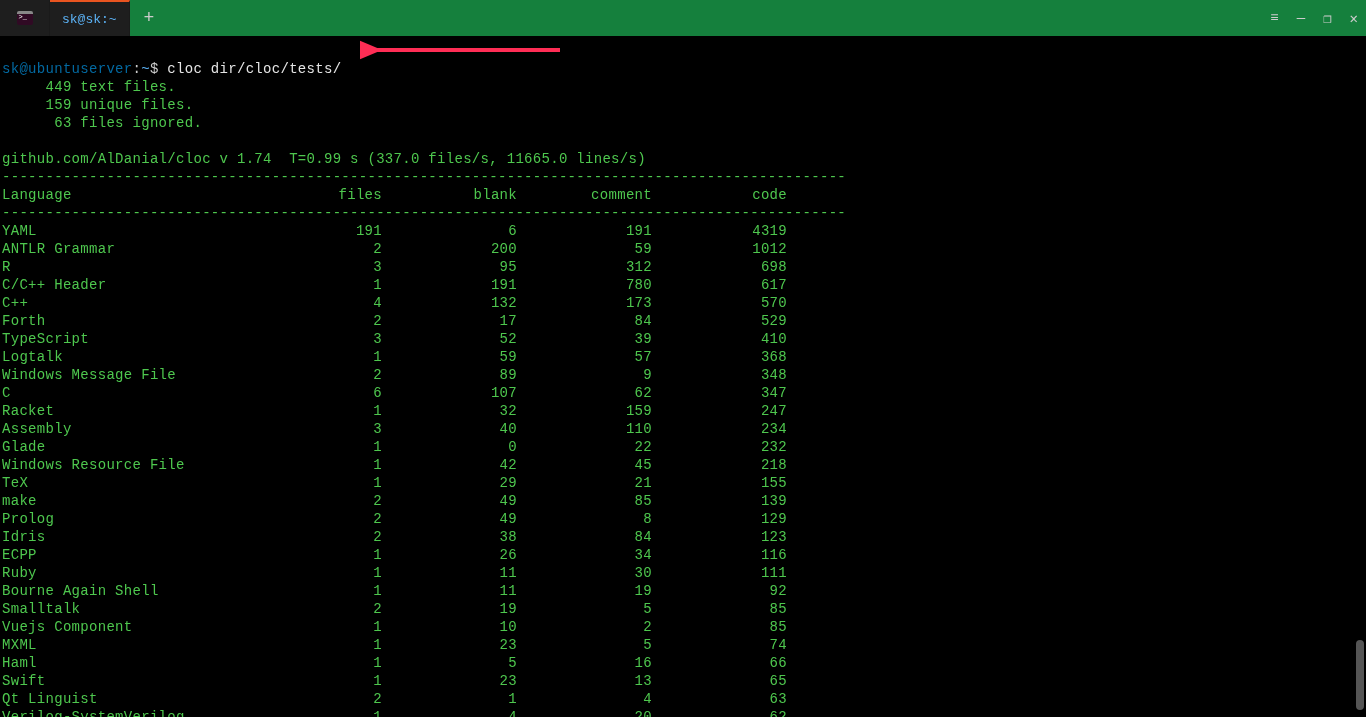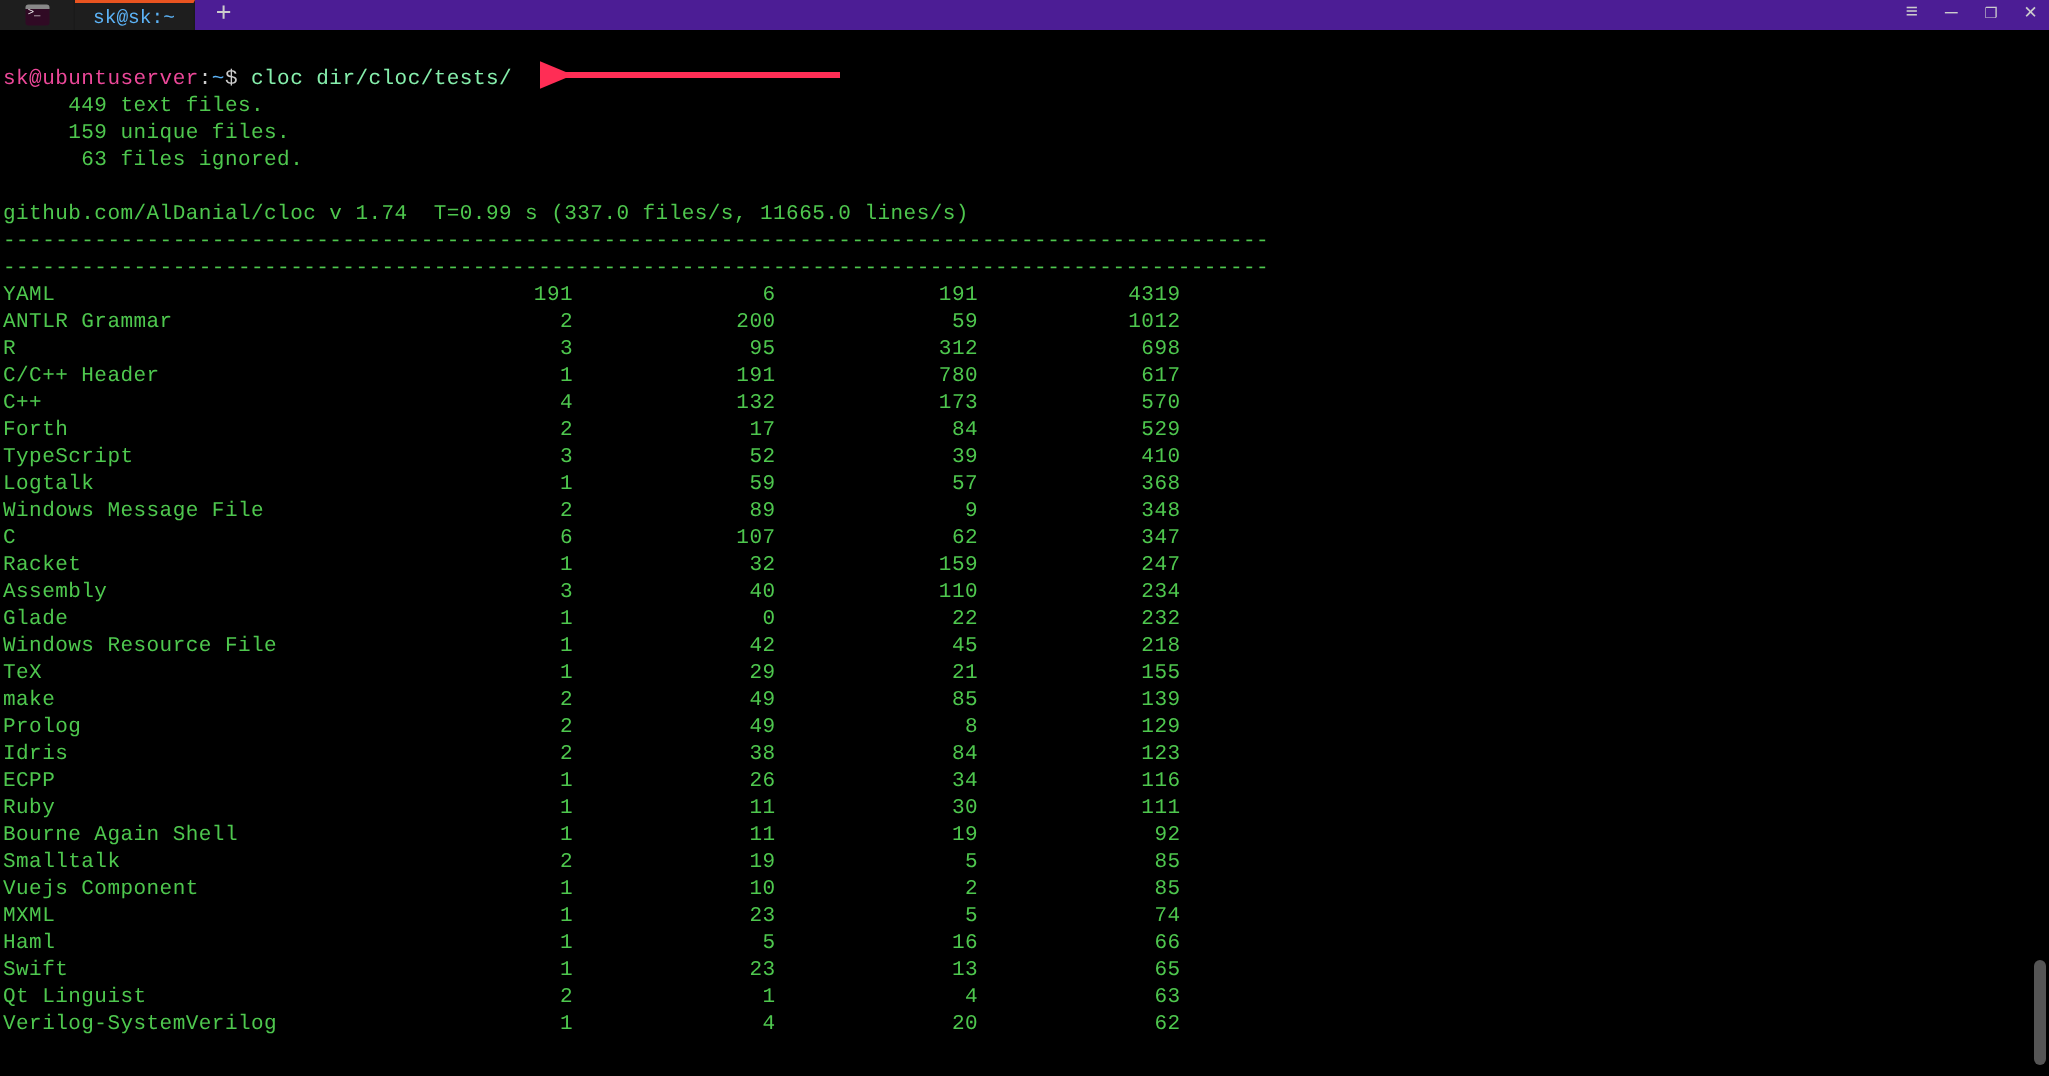--- a/index.html
+++ b/index.html
@@ -11,24 +11,24 @@
       background: #000;
       font-family: 'Consolas', 'Courier New', monospace;
       font-size: 14px;
       color: #4ec74e;
       width: 1366px;
       height: 717px;
       overflow: hidden;
       position: relative;
     }
     .titlebar {
-      background: #4c1d95;
-      height: 20px;
+      background: #15803d;
+      height: 36px;
       display: flex;
-      align-items: flex-start;
+      align-items: center;
       position: relative;
     }
     .tab-container {
       display: flex;
       height: 100%;
     }
     .tab {
       display: flex;
       align-items: center;
       gap: 8px;
@@ -85,25 +85,25 @@
     .window-controls span {
       cursor: pointer;
       font-size: 14px;
     }
     .terminal {
       padding: 6px 2px;
       white-space: pre;
       line-height: 18px;
       letter-spacing: 0.3px;
     }
-    .prompt-user { color: #ec4899; }
+    .prompt-user { color: #0369a1; }
     .prompt-colon { color: #ccc; }
     .prompt-path { color: #5cb3f7; }
     .prompt-dollar { color: #ccc; }
-    .command { color: #86efac; }
+    .command { color: #e5e5e5; }
     .dashes { color: #4ec74e; }
     .arrow {
       position: absolute;
       left: 360px;
       top: 40px;
       pointer-events: none;
     }
     .arrow svg {
       width: 200px;
       height: 20px;
@@ -150,21 +150,21 @@
 </div>
 
 <div class="terminal">
 <span class="prompt-user">sk@ubuntuserver</span><span class="prompt-colon">:</span><span class="prompt-path">~</span><span class="prompt-dollar">$</span> <span class="command">cloc dir/cloc/tests/</span>
 <span>     449 text files.</span>
 <span>     159 unique files.</span>
 <span>      63 files ignored.</span>
 
 <span>github.com/AlDanial/cloc v 1.74  T=0.99 s (337.0 files/s, 11665.0 lines/s)</span>
 <span class="dashes">-------------------------------------------------------------------------------------------------</span>
-<span class="dashes">-------------------------------------------------------------------------------------------------</span>
+<div class="row"><span class="col-lang">Language</span><span class="col-files">files</span><span class="col-blank">blank</span><span class="col-comment">comment</span><span class="col-code">code</span></div><span class="dashes">-------------------------------------------------------------------------------------------------</span>
 <div id="table-rows"><div class="row"><span class="col-lang">YAML</span><span class="col-files">191</span><span class="col-blank">6</span><span class="col-comment">191</span><span class="col-code">4319</span></div><div class="row"><span class="col-lang">ANTLR Grammar</span><span class="col-files">2</span><span class="col-blank">200</span><span class="col-comment">59</span><span class="col-code">1012</span></div><div class="row"><span class="col-lang">R</span><span class="col-files">3</span><span class="col-blank">95</span><span class="col-comment">312</span><span class="col-code">698</span></div><div class="row"><span class="col-lang">C/C++ Header</span><span class="col-files">1</span><span class="col-blank">191</span><span class="col-comment">780</span><span class="col-code">617</span></div><div class="row"><span class="col-lang">C++</span><span class="col-files">4</span><span class="col-blank">132</span><span class="col-comment">173</span><span class="col-code">570</span></div><div class="row"><span class="col-lang">Forth</span><span class="col-files">2</span><span class="col-blank">17</span><span class="col-comment">84</span><span class="col-code">529</span></div><div class="row"><span class="col-lang">TypeScript</span><span class="col-files">3</span><span class="col-blank">52</span><span class="col-comment">39</span><span class="col-code">410</span></div><div class="row"><span class="col-lang">Logtalk</span><span class="col-files">1</span><span class="col-blank">59</span><span class="col-comment">57</span><span class="col-code">368</span></div><div class="row"><span class="col-lang">Windows Message File</span><span class="col-files">2</span><span class="col-blank">89</span><span class="col-comment">9</span><span class="col-code">348</span></div><div class="row"><span class="col-lang">C</span><span class="col-files">6</span><span class="col-blank">107</span><span class="col-comment">62</span><span class="col-code">347</span></div><div class="row"><span class="col-lang">Racket</span><span class="col-files">1</span><span class="col-blank">32</span><span class="col-comment">159</span><span class="col-code">247</span></div><div class="row"><span class="col-lang">Assembly</span><span class="col-files">3</span><span class="col-blank">40</span><span class="col-comment">110</span><span class="col-code">234</span></div><div class="row"><span class="col-lang">Glade</span><span class="col-files">1</span><span class="col-blank">0</span><span class="col-comment">22</span><span class="col-code">232</span></div><div class="row"><span class="col-lang">Windows Resource File</span><span class="col-files">1</span><span class="col-blank">42</span><span class="col-comment">45</span><span class="col-code">218</span></div><div class="row"><span class="col-lang">TeX</span><span class="col-files">1</span><span class="col-blank">29</span><span class="col-comment">21</span><span class="col-code">155</span></div><div class="row"><span class="col-lang">make</span><span class="col-files">2</span><span class="col-blank">49</span><span class="col-comment">85</span><span class="col-code">139</span></div><div class="row"><span class="col-lang">Prolog</span><span class="col-files">2</span><span class="col-blank">49</span><span class="col-comment">8</span><span class="col-code">129</span></div><div class="row"><span class="col-lang">Idris</span><span class="col-files">2</span><span class="col-blank">38</span><span class="col-comment">84</span><span class="col-code">123</span></div><div class="row"><span class="col-lang">ECPP</span><span class="col-files">1</span><span class="col-blank">26</span><span class="col-comment">34</span><span class="col-code">116</span></div><div class="row"><span class="col-lang">Ruby</span><span class="col-files">1</span><span class="col-blank">11</span><span class="col-comment">30</span><span class="col-code">111</span></div><div class="row"><span class="col-lang">Bourne Again Shell</span><span class="col-files">1</span><span class="col-blank">11</span><span class="col-comment">19</span><span class="col-code">92</span></div><div class="row"><span class="col-lang">Smalltalk</span><span class="col-files">2</span><span class="col-blank">19</span><span class="col-comment">5</span><span class="col-code">85</span></div><div class="row"><span class="col-lang">Vuejs Component</span><span class="col-files">1</span><span class="col-blank">10</span><span class="col-comment">2</span><span class="col-code">85</span></div><div class="row"><span class="col-lang">MXML</span><span class="col-files">1</span><span class="col-blank">23</span><span class="col-comment">5</span><span class="col-code">74</span></div><div class="row"><span class="col-lang">Haml</span><span class="col-files">1</span><span class="col-blank">5</span><span class="col-comment">16</span><span class="col-code">66</span></div><div class="row"><span class="col-lang">Swift</span><span class="col-files">1</span><span class="col-blank">23</span><span class="col-comment">13</span><span class="col-code">65</span></div><div class="row"><span class="col-lang">Qt Linguist</span><span class="col-files">2</span><span class="col-blank">1</span><span class="col-comment">4</span><span class="col-code">63</span></div><div class="row"><span class="col-lang">Verilog-SystemVerilog</span><span class="col-files">1</span><span class="col-blank">4</span><span class="col-comment">20</span><span class="col-code">62</span></div></div></div>
 
 <div class="arrow">
   <svg viewBox="0 0 200 20">
     <defs>
       <marker id="arrowhead" markerWidth="12" markerHeight="10" refX="2" refY="5" orient="auto">
         <polygon points="12 0, 0 5, 12 10" fill="#ff2d55"></polygon>
       </marker>
     </defs>
     <line x1="200" y1="10" x2="14" y2="10" stroke="#ff2d55" stroke-width="4" marker-end="url(#arrowhead)"></line>

